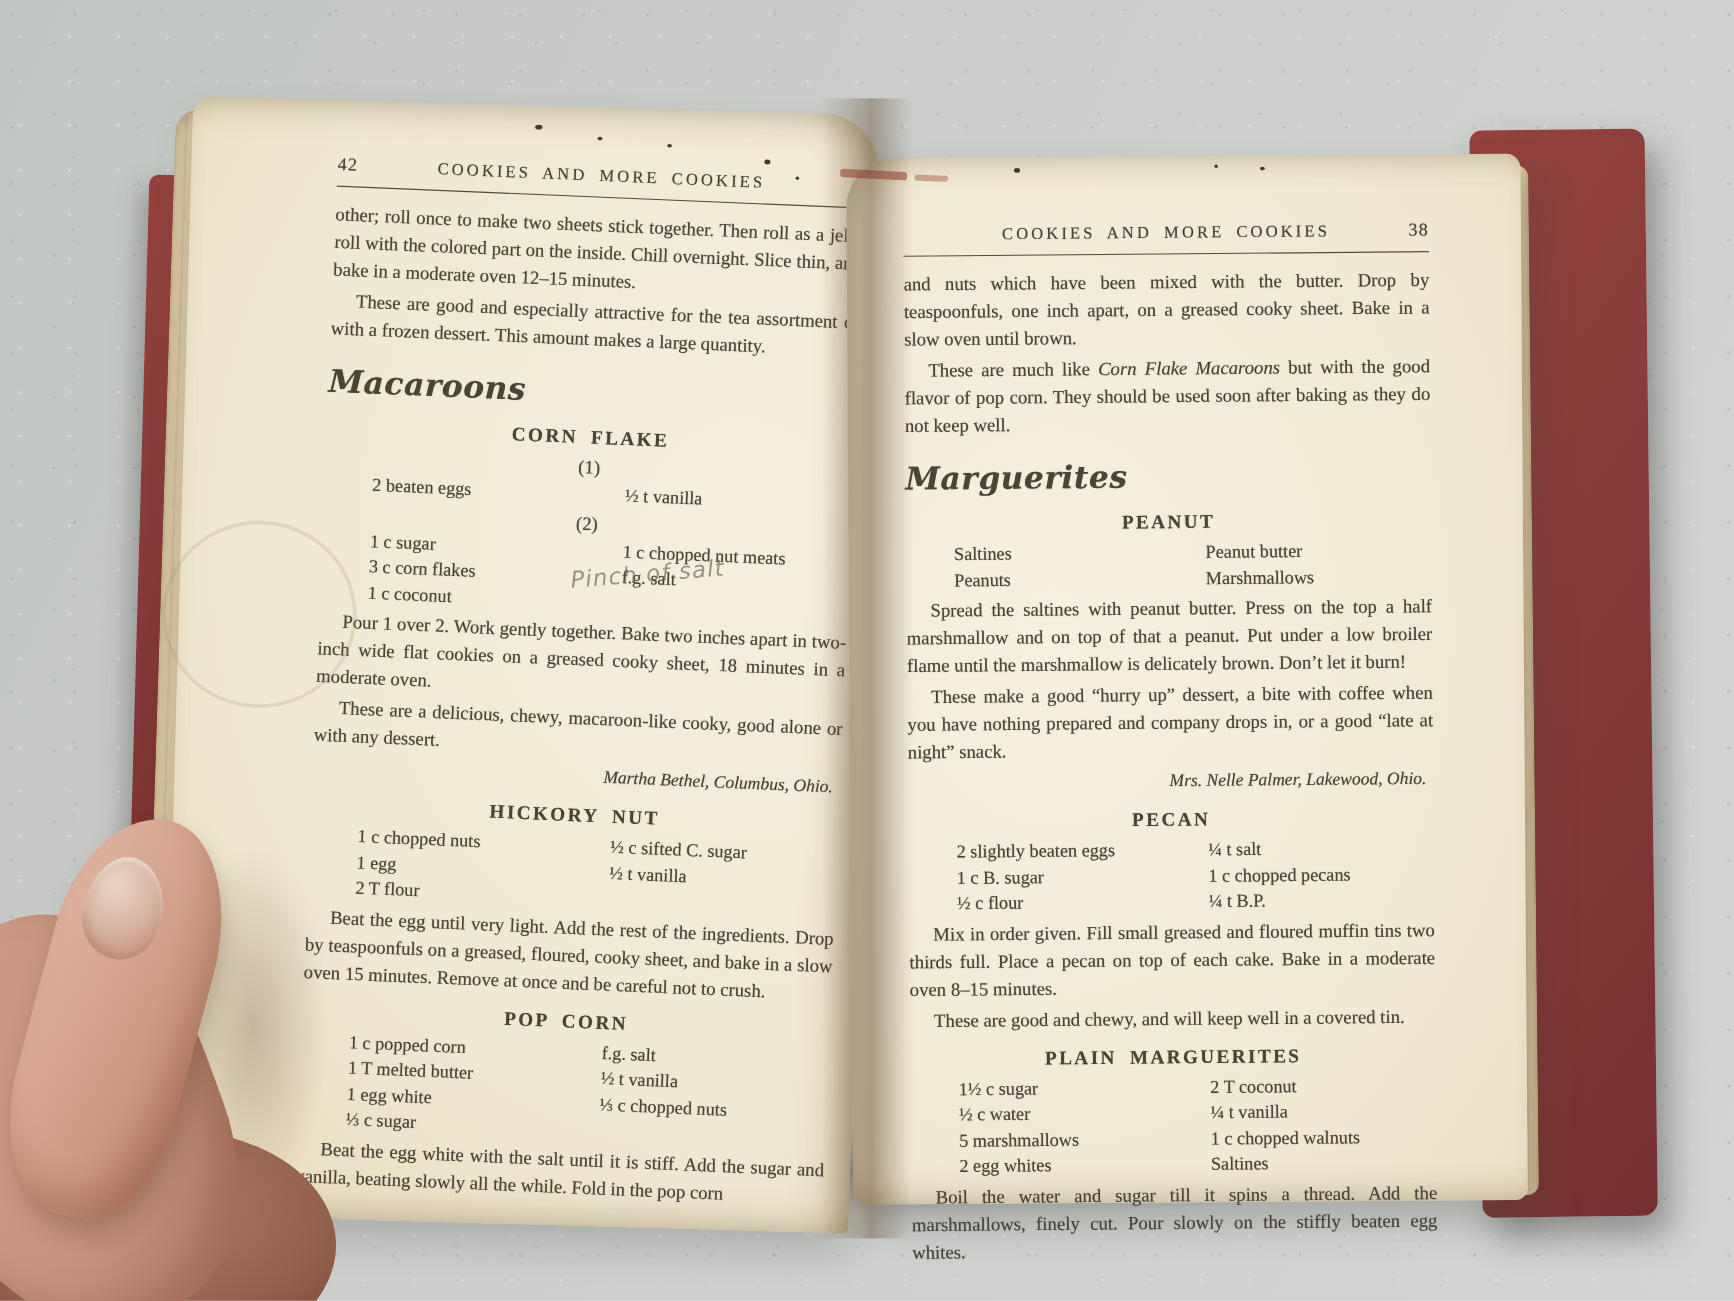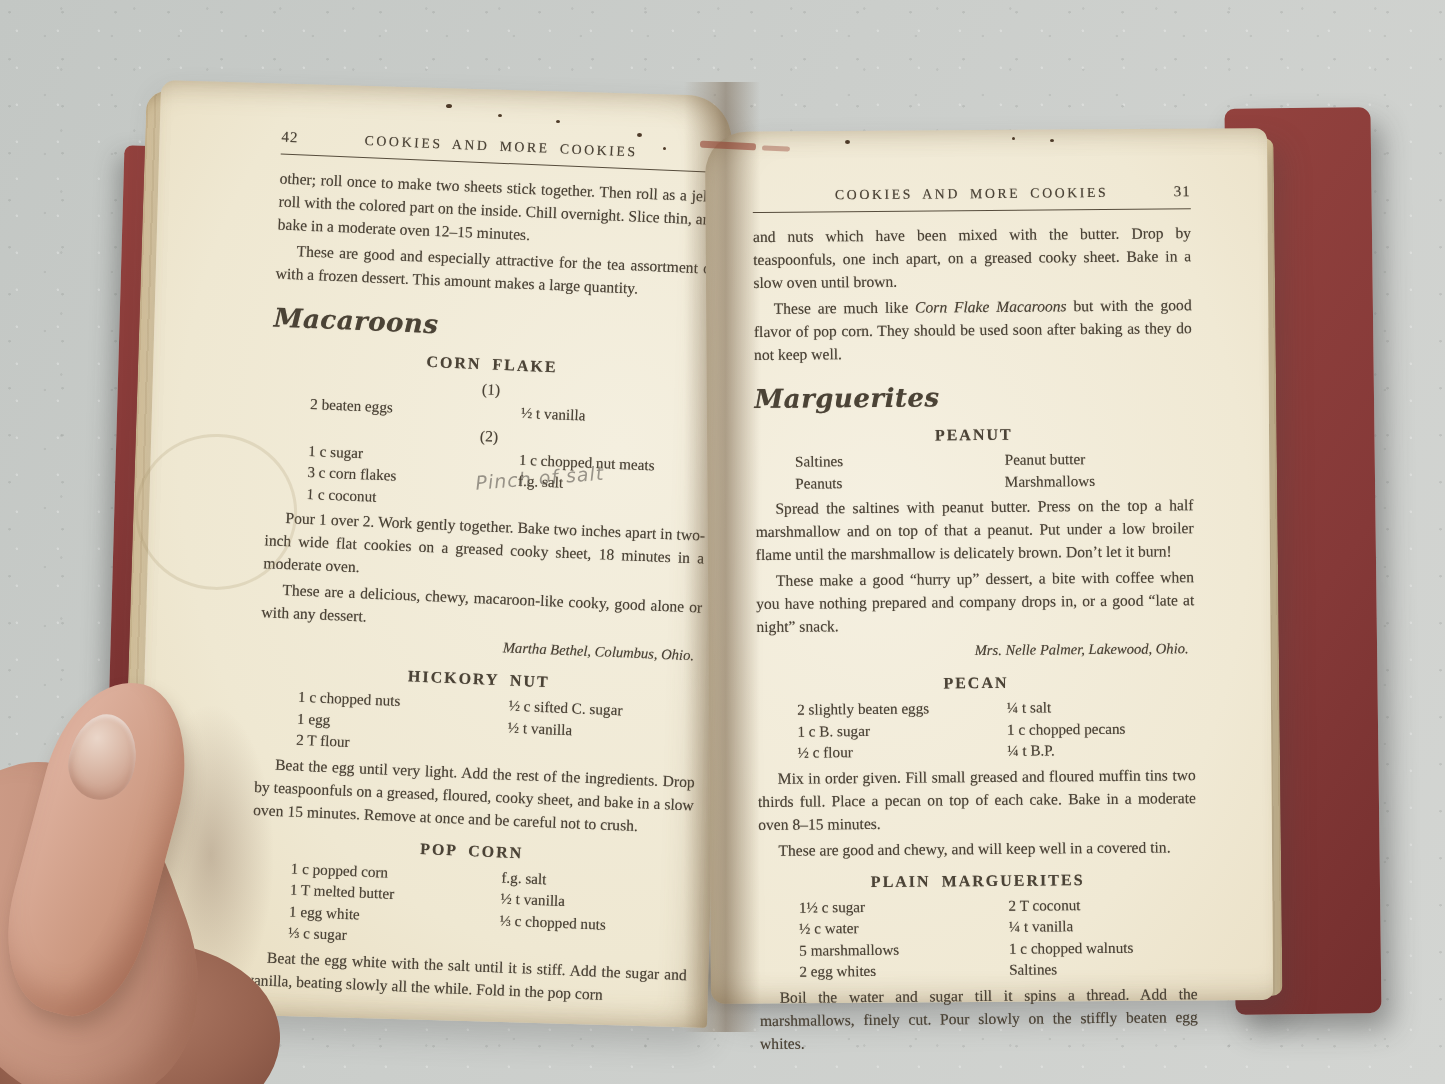--- a/index.html
+++ b/index.html
@@ -197,21 +197,21 @@
           <p class="body-p ind">Beat the egg white with the salt until it is stiff.  Add the sugar and vanilla, beating slowly all the while.  Fold in the pop corn</p>
         </div>
       </div>
     </div>
 
     <div class="page right-page">
       <div class="page-content right-content">
         <div class="page-header pg-right">
           <span class="pgnum"></span>
           <span class="runhead">COOKIES AND MORE COOKIES</span>
-          <span class="pgnum">31</span>
+          <span class="pgnum">38</span>
         </div>
 
         <p class="body-p">and nuts which have been mixed with the butter.  Drop by teaspoonfuls, one inch apart, on a greased cooky sheet.  Bake in a slow oven until brown.</p>
         <p class="body-p ind"><span>These are much like </span><i>Corn Flake Macaroons</i><span> but with the good flavor of pop corn.  They should be used soon after baking as they do not keep well.</span></p>
 
         <h2 class="section-heading">Marguerites</h2>
 
         <div class="recipe">
           <h3 class="recipe-title">PEANUT</h3>
           <div class="ing-cols">

